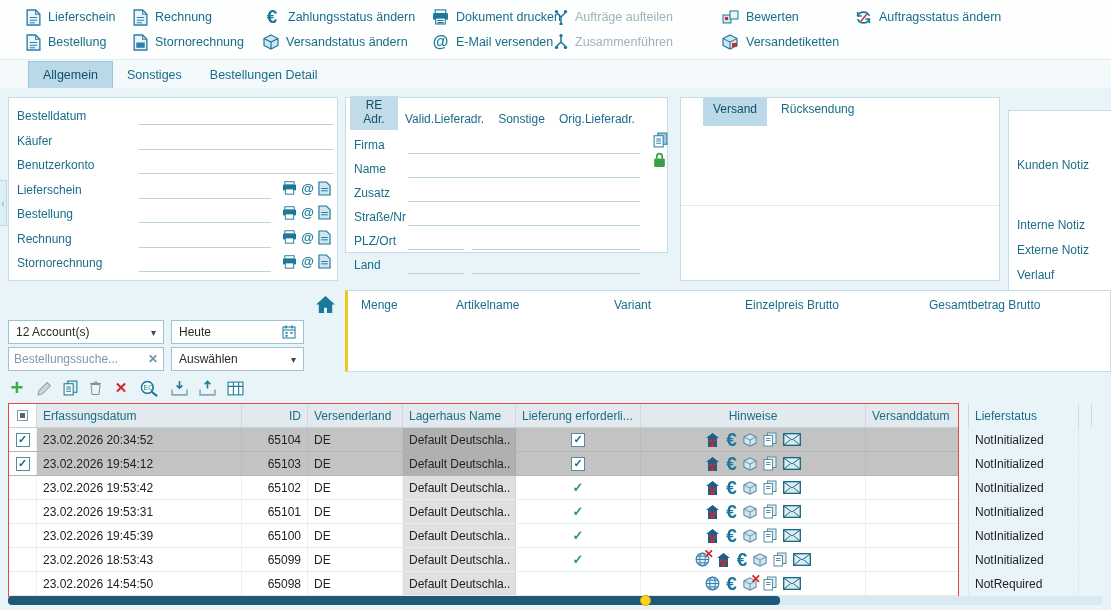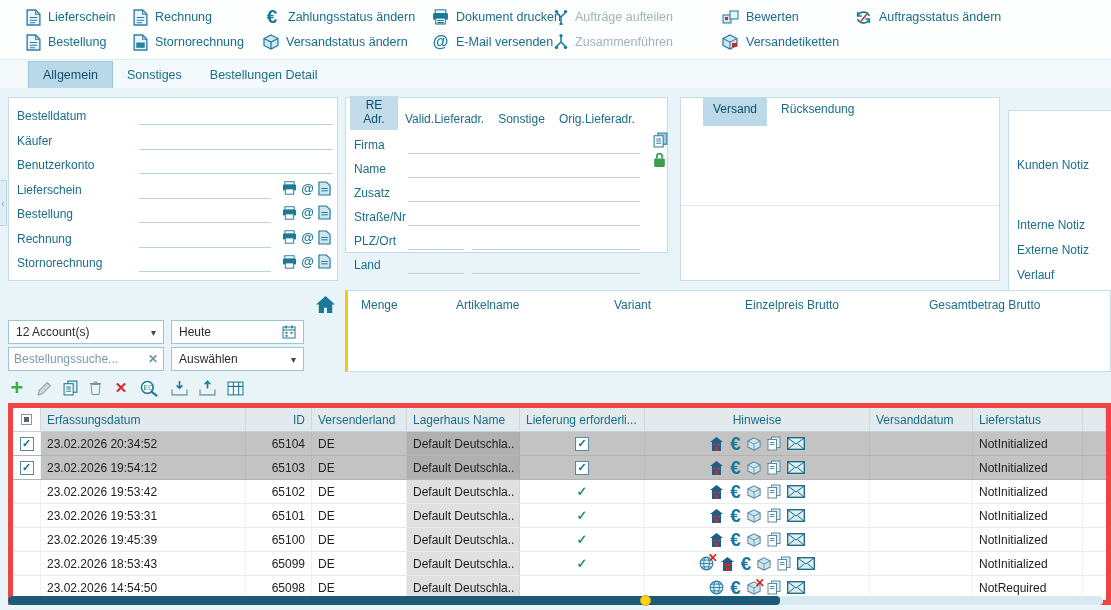--- a/index.html
+++ b/index.html
@@ -69,21 +69,21 @@
 
 
 .items{position:absolute;left:345px;top:202px;width:766px;height:82px;background:#fff;border:1px solid #c5dde8;border-left:3px solid #f2c71d}
 .ihead span{position:absolute;top:7px;color:#1a6d8a}
 
 
 .gtb{position:absolute;left:8px;top:288px;height:24px;display:flex;align-items:center;gap:11px}
 .gtb .ic{cursor:pointer}
 
 
-.grid{position:absolute;left:8px;top:315px;width:1103px;background:#fff;border:5px solid #ef4444}
+.grid{position:absolute;left:8px;top:315px;width:951px;background:#fff;border:1px solid #ef4444}
 .ghead{display:flex;height:24px;background:#e3eaee;border-bottom:1px solid #c3d2da;color:#1a6d8a}
 .ghead .gc{border-right:1px solid #cdd9df}
 .grow{display:flex;height:24px;background:#fff;border-bottom:1px solid #e4ecf0}
 .grow.sel{background:#c3c3c3;border-bottom:1px solid #b3b3b3}
 .gc{flex:none;display:flex;align-items:center;padding:0 6px;overflow:hidden;white-space:nowrap;border-right:1px solid rgba(120,150,165,.12)}
 .c-check{width:28px;justify-content:center;background:#fff}
 .c-date{width:205px}
 .c-id{width:66px;justify-content:flex-end}
 .c-land{width:95px}
 .c-lager{width:113px;background:#e0e0e0}

